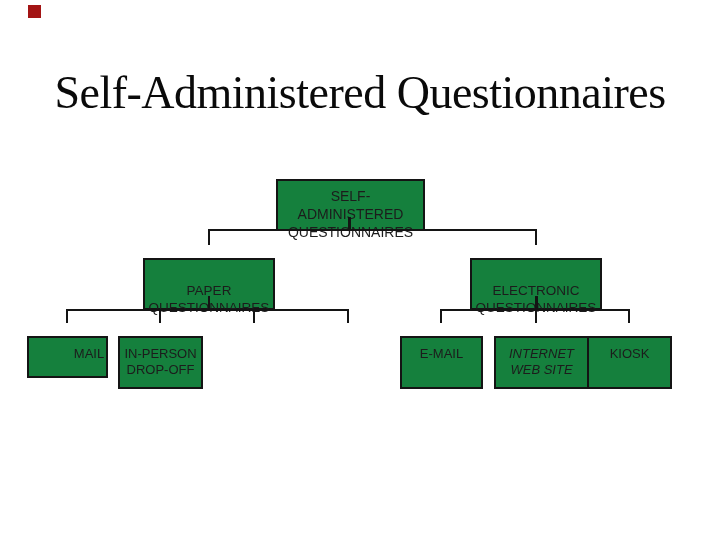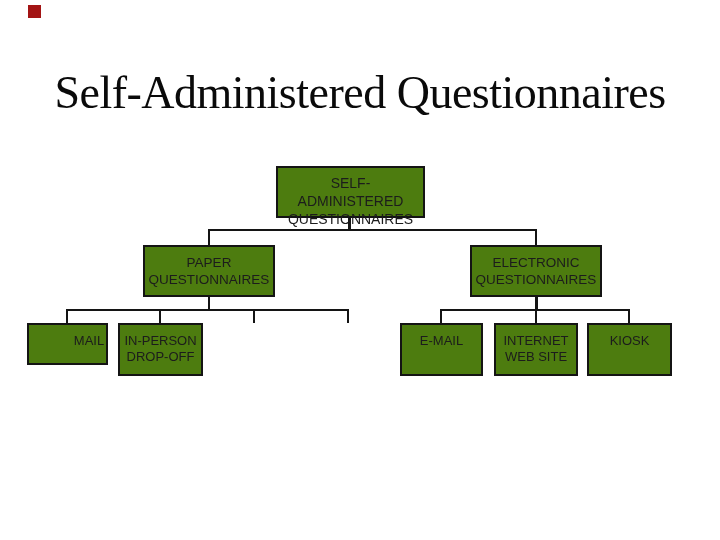--- a/index.html
+++ b/index.html
@@ -25,28 +25,29 @@
     font-family: "Liberation Serif", serif;
     font-size: 46px;
     letter-spacing: -0.5px;
     color: #0a0a0a;
     white-space: nowrap;
   }
   .box {
     position: absolute;
     box-sizing: border-box;
     border: 2px solid #141414;
-    background: #4d7c0f;
+    background: #15803d;
     text-align: center;
     color: #1c1c1c;
     white-space: pre-line;
     font-family: "Liberation Sans", sans-serif;
+    margin-top: 13px;
   }
   .box.root  { font-size: 14px;   line-height: 18px;   padding-top: 6px; }
-  .box.mid   { font-size: 13.5px; line-height: 17px;   padding-top: 7px; }
+  .box.mid   { font-size: 13.5px; line-height: 17px;   padding-top: 22px; }
   .box.leaf  { font-size: 13px;   line-height: 15.5px; padding-top: 8px; }
   .hline, .vline { position: absolute; background: #141414; }
 </style>
 </head>
 <body>
 
 <div id="slide">
 
   <div id="corner-marker" style="background: rgb(163, 20, 20);"></div>
 
@@ -74,17 +75,17 @@
   <div class="vline" style="left:253px; top:310px; width:2px; height:13px;"></div>
   <div class="vline" style="left:347px; top:310px; width:2px; height:13px;"></div>
   <div class="vline" style="left:440px; top:310px; width:2px; height:13px;"></div>
   <div class="vline" style="left:535px; top:310px; width:2px; height:13px;"></div>
   <div class="vline" style="left:628px; top:310px; width:2px; height:13px;"></div>
 
   <div class="box leaf" style="left:27px;  top:323px; width:81px; height:42px;padding-left:43px;">MAIL</div>
   <div class="box leaf" style="left:118px; top:323px; width:85px; height:53px;">IN-PERSON
 DROP-OFF</div>
   <div class="box leaf" style="left:400px; top:323px; width:83px; height:53px;">E-MAIL</div>
-  <div class="box leaf" style="left:494px; top:323px; width:84px; height:53px;">INTERNET
+  <div class="box leaf" style="left:494px; top:323px; width:95px; height:53px;font-style:italic;">INTERNET
 WEB SITE</div>
   <div class="box leaf" style="left:587px; top:323px; width:85px; height:53px;">KIOSK</div>
 
 </div>
 
 </body></html>

